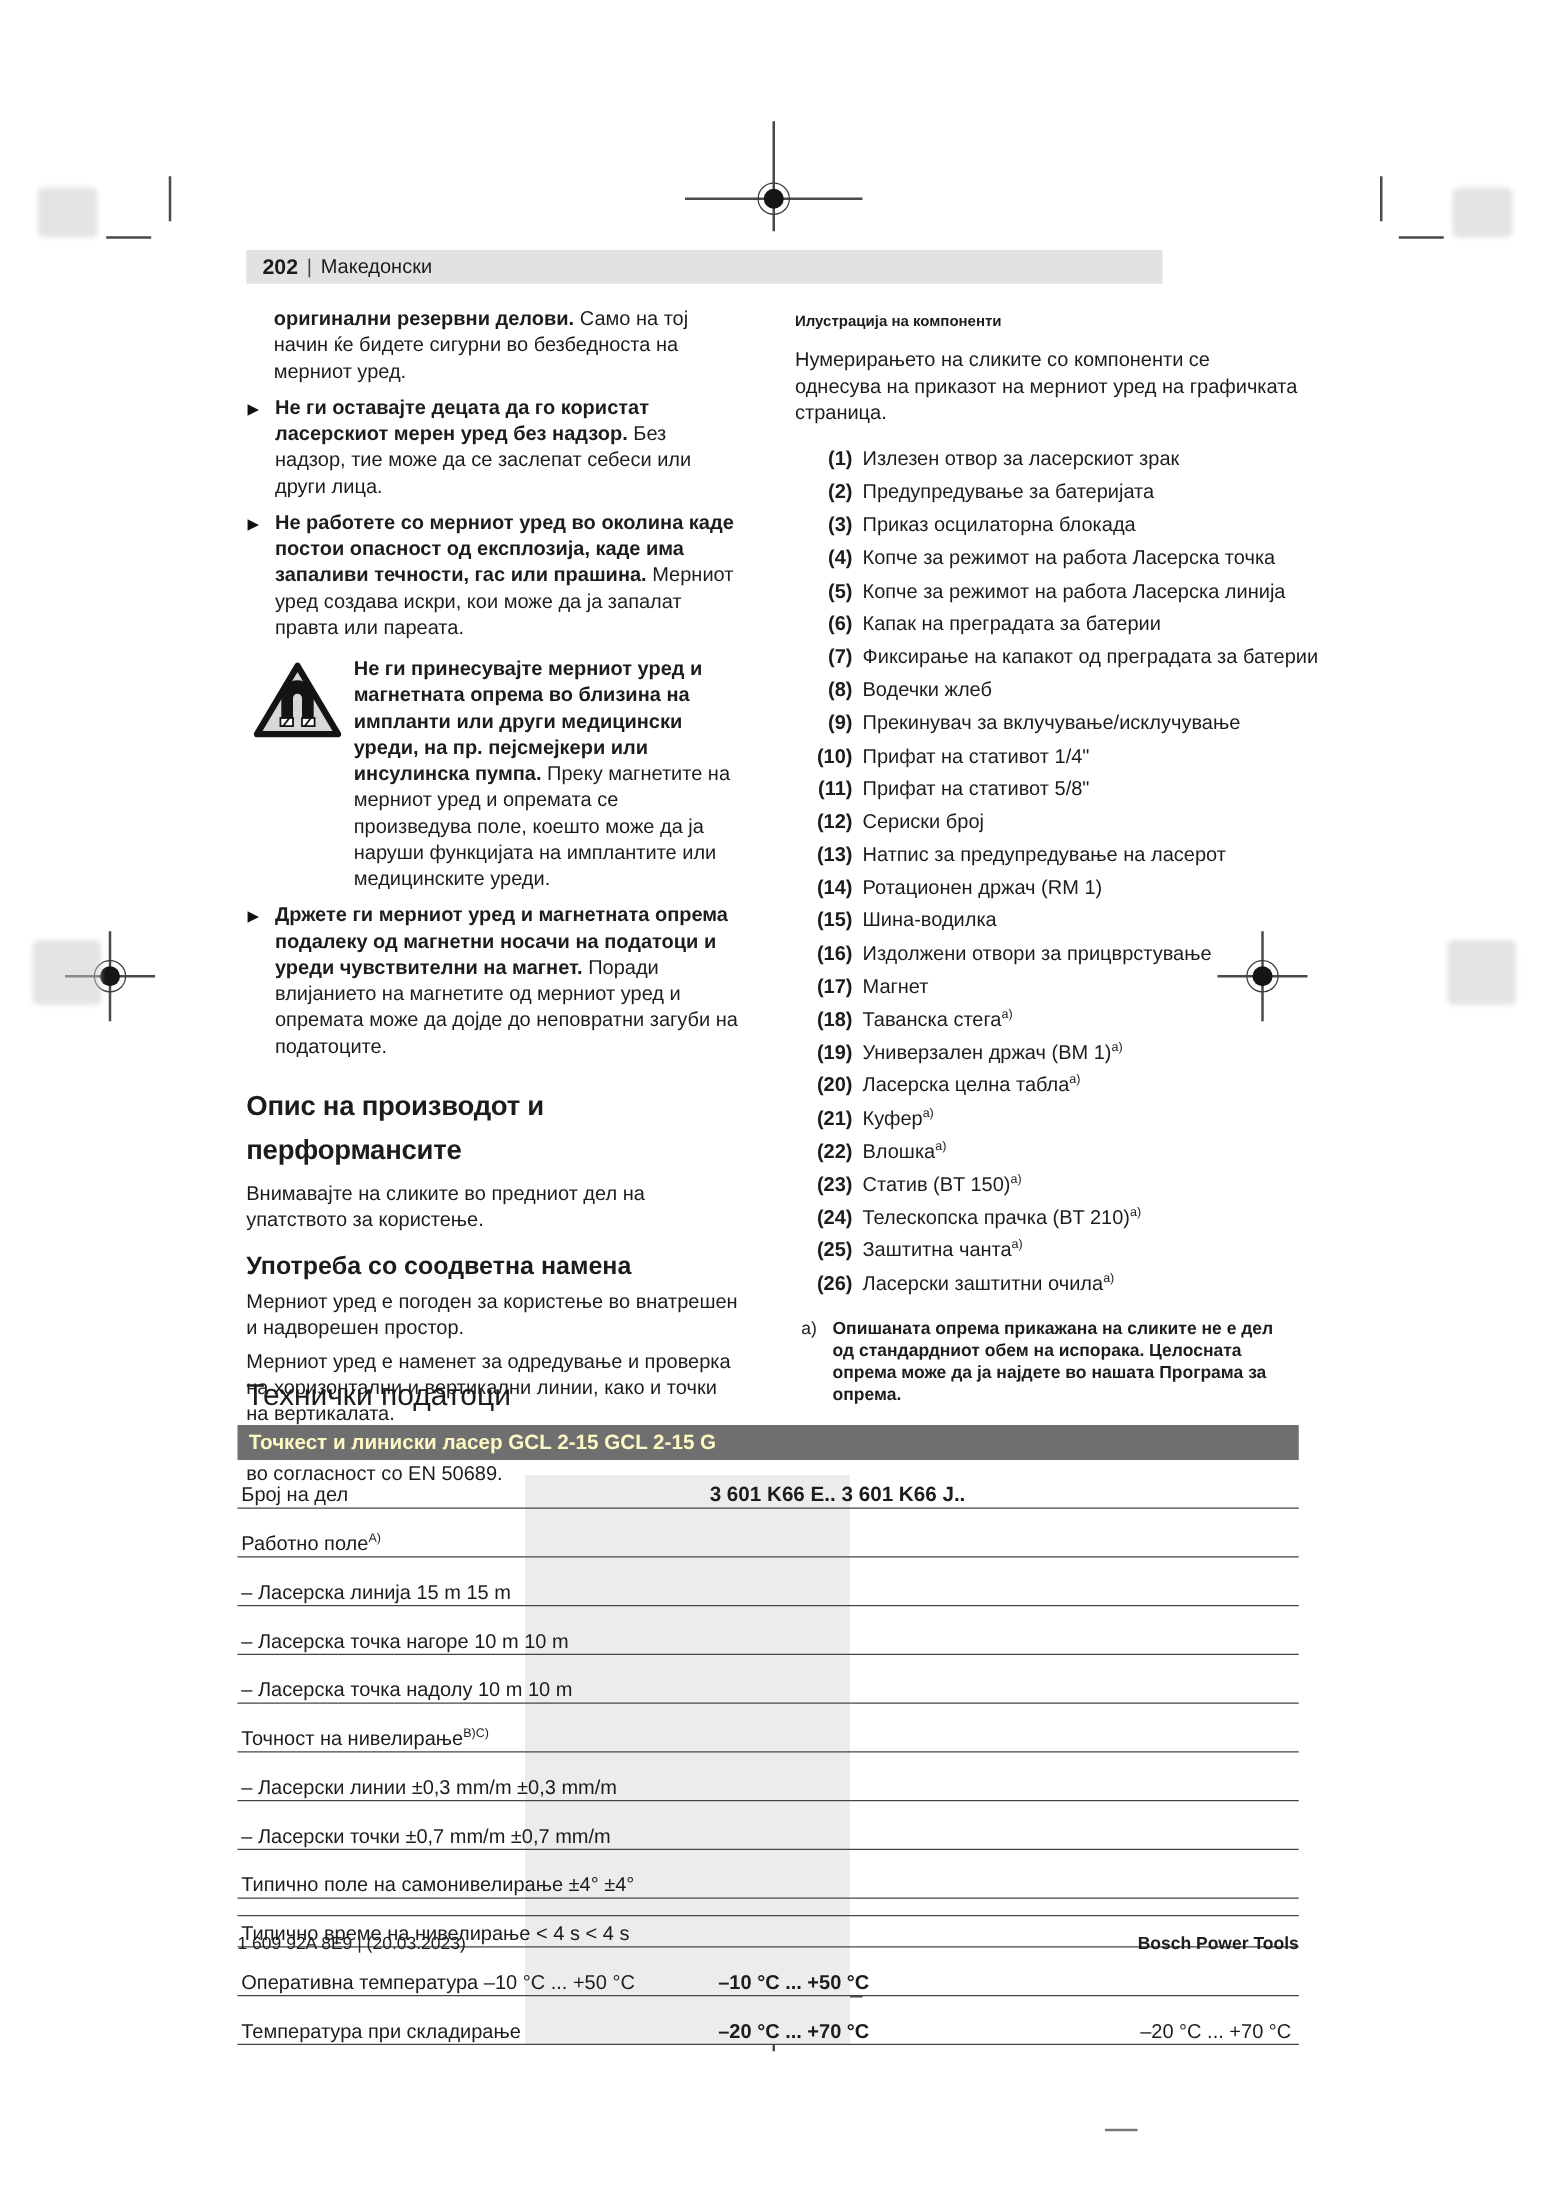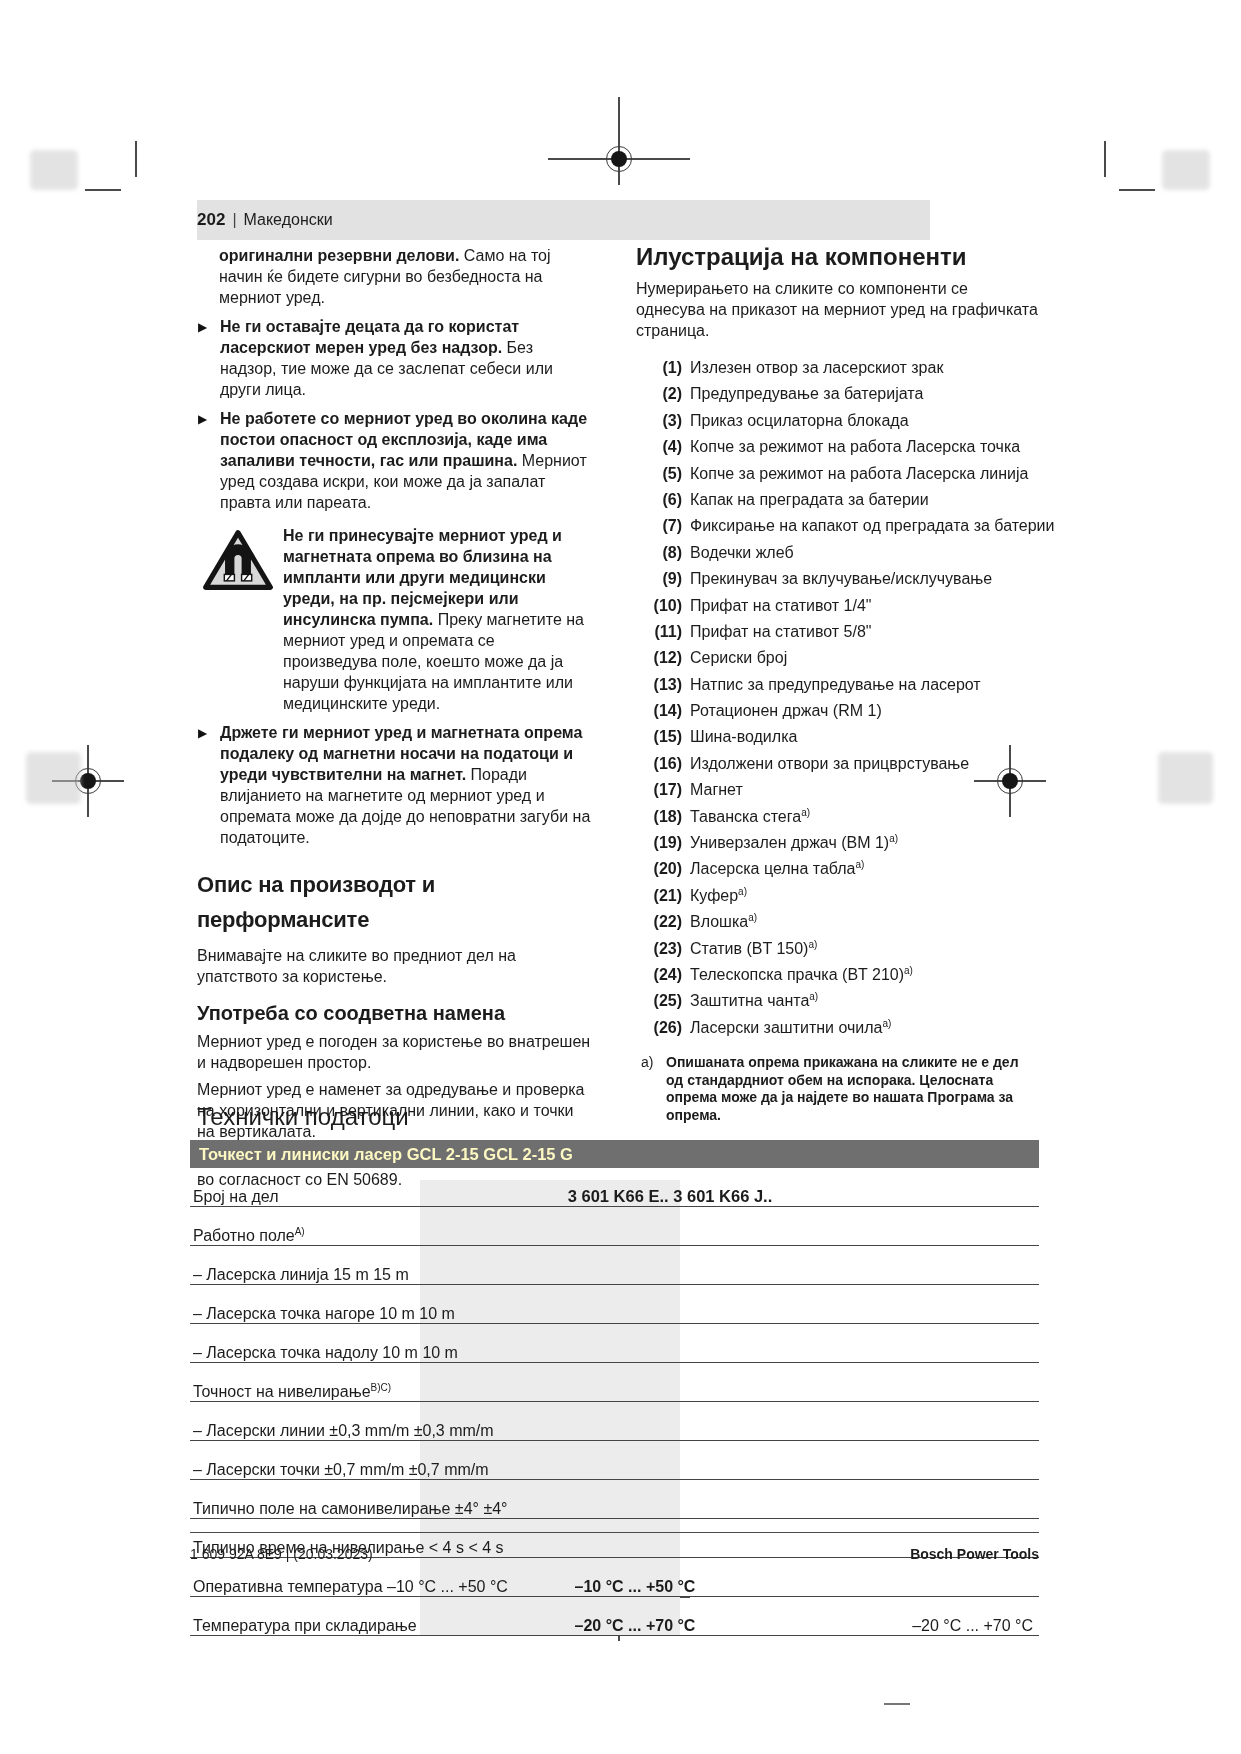--- a/index.html
+++ b/index.html
@@ -10,43 +10,43 @@
   }
 
   
   .mark-line{position:absolute;background:#4a4a4a;}
   .reg-ring{position:absolute;width:26px;height:26px;border:1.5px solid #3a3a3a;border-radius:50%;box-sizing:border-box;}
   .reg-dot{position:absolute;width:16px;height:16px;background:#161616;border-radius:50%;}
   .smudge{position:absolute;background:#c9c9c9;opacity:.5;filter:blur(2px);border-radius:5px;}
 
   
   .page-bar{
-    position:absolute;left:197px;top:200px;width:733px;height:40px;
-    background:#e2e2e2;display:flex;align-items:center;box-sizing:border-box;
+    position:absolute;left:197px;top:200px;width:733px;height:27px;
+    background:#e2e2e2;display:flex;align-items:center;padding-left:13px;box-sizing:border-box;
     font-size:16px;
   }
   .page-bar .num{font-weight:bold;font-size:17px;}
   .page-bar .sep{margin:0 7px;color:#444;}
 
   
   .col-left{position:absolute;left:197px;top:245px;width:396px;font-size:16px;line-height:21px;}
   .p-indent{padding-left:22px;margin:0;}
   .bullet{position:relative;padding-left:23px;margin-top:8px;}
   .bullet .bl-marker{position:absolute;left:1px;top:1px;font-size:12px;color:#111;}
   b{font-weight:bold;}
   .magnet-block{position:relative;margin-top:12px;padding-left:86px;min-height:172px;box-sizing:border-box;}
   .magnet-icon{position:absolute;left:5px;top:3px;width:72px;height:64px;}
   .h1{font-size:22px;line-height:35px;font-weight:bold;margin:19px 0 0;letter-spacing:-0.2px;}
   .h2{font-size:20px;line-height:24px;font-weight:bold;margin:14px 0 0;}
   .pp{margin:8px 0 0;}
   .pp2{margin:6px 0 0;}
 
   
   .col-right{position:absolute;left:636px;top:245px;width:404px;font-size:16px;line-height:21px;}
-  .rc-title{font-size:24px;line-height:24px;font-weight:bold;margin:0;}
+  .rc-title{font-size:12px;line-height:24px;font-weight:bold;margin:0;}
   .rc-intro{margin:9px 0 0;}
   .comp-list{margin:14px 0 0;padding:0;list-style:none;}
   .comp-list li{position:relative;padding-left:54px;height:26.4px;line-height:26.4px;white-space:nowrap;}
   .comp-list .num{position:absolute;left:0;top:0;width:46px;text-align:right;font-weight:bold;}
   .comp-list sup,.fn sup,.t-label sup{font-size:10px;line-height:0;vertical-align:super;}
   .fn{position:relative;margin-top:13px;padding-left:30px;font-size:14px;line-height:17.5px;font-weight:bold;width:392px;box-sizing:border-box;}
   .fn .fn-marker{position:absolute;left:5px;top:0;font-weight:normal;}
 
   
   .tech-title{position:absolute;left:197px;top:1103px;font-size:24px;font-weight:normal;}

